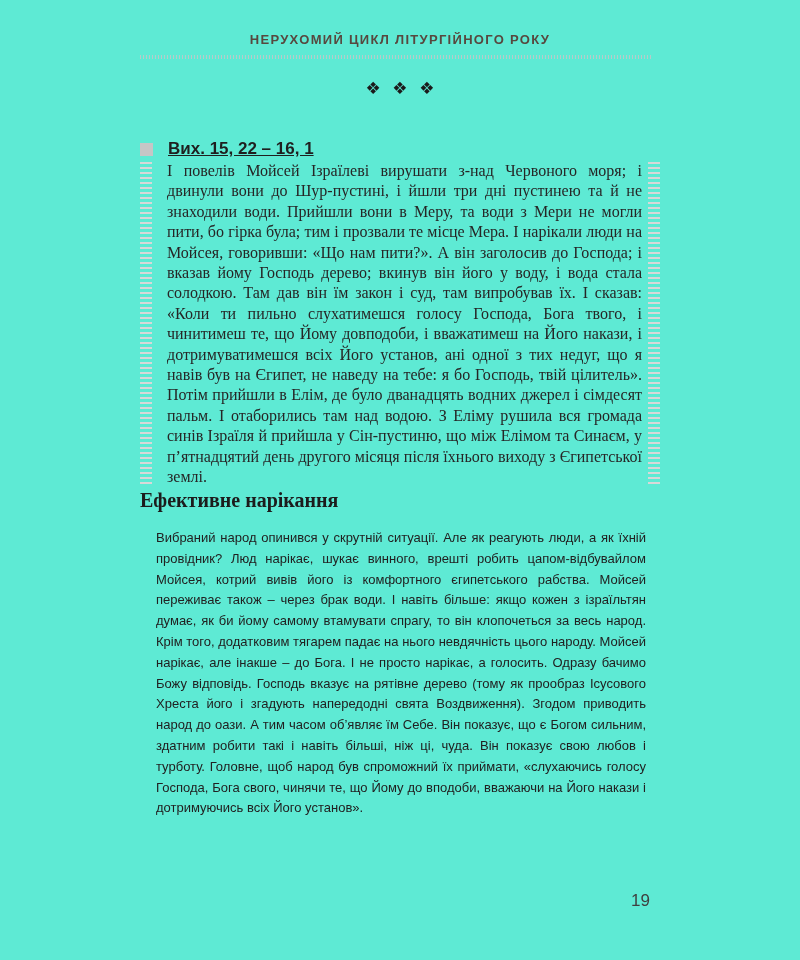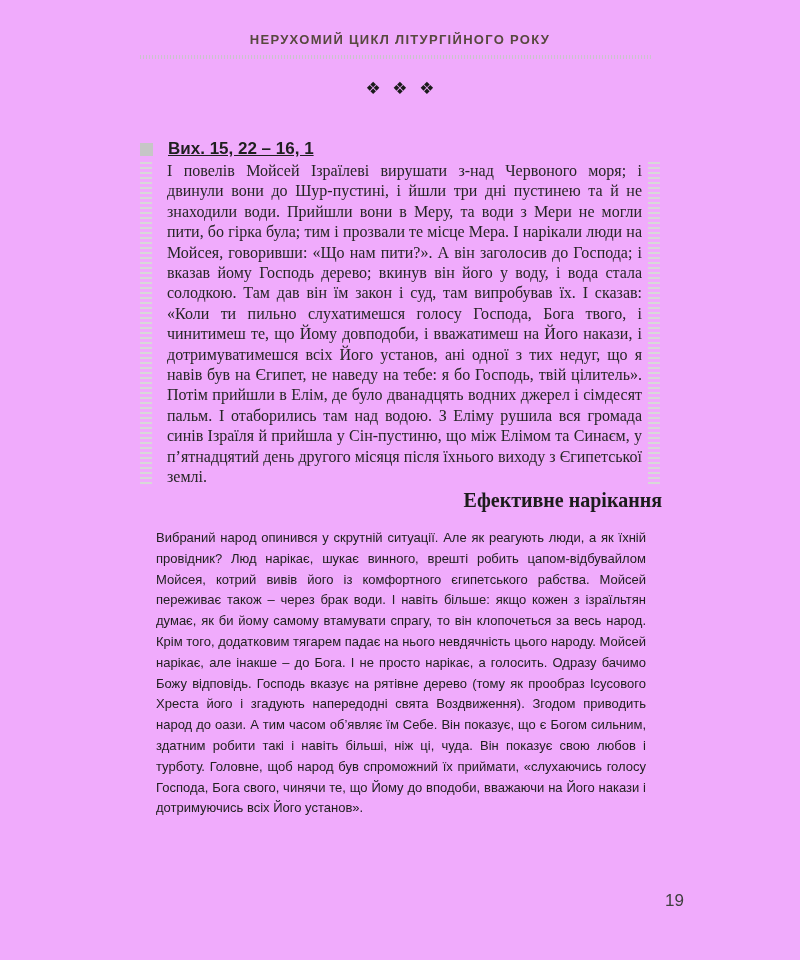--- a/index.html
+++ b/index.html
@@ -4,21 +4,21 @@
 <style>
   html, body {
     margin: 0;
     padding: 0;
     background: #ffffff;
   }
   .page {
     position: relative;
     width: 800px;
     height: 960px;
-    background: #f0abfc;
+    background: #5eead4;
     font-family: "Liberation Sans", sans-serif;
     color: var(--body-text, #242424);
     overflow: hidden;
   }
   .running-header {
     position: absolute;
     top: 32px;
     left: 0;
     width: 100%;
     text-align: center;
@@ -104,42 +104,41 @@
     color: #262626;
   }
   .commentary {
     position: absolute;
     top: 489px;
     left: 140px;
     width: 522px;
   }
   .commentary-title {
     margin: 0 0 7px 0;
-    text-align: right;
+    text-align: left;
     font-family: "Liberation Serif", "DejaVu Serif", serif;
     font-size: 20px;
     font-weight: bold;
     color: #1c1c1c;
   }
   .commentary-text {
     margin: 16px;
     font-size: 13px;
     line-height: 20.8px;
     text-align: justify;
     color: #212121;
   }
   .page-number {
     position: absolute;
     top: 891px;
     left: 0;
     width: 650px;
     text-align: right;
     font-size: 17px;
     color: var(--page-number, #3f3f3f);
-    margin-left: 34px;
   }
 </style>
 </head>
 <body>
 
 <div class="page">
 
   <div class="running-header">НЕРУХОМИЙ ЦИКЛ ЛІТУРГІЙНОГО РОКУ</div>
 
   <div class="header-rule"></div>

